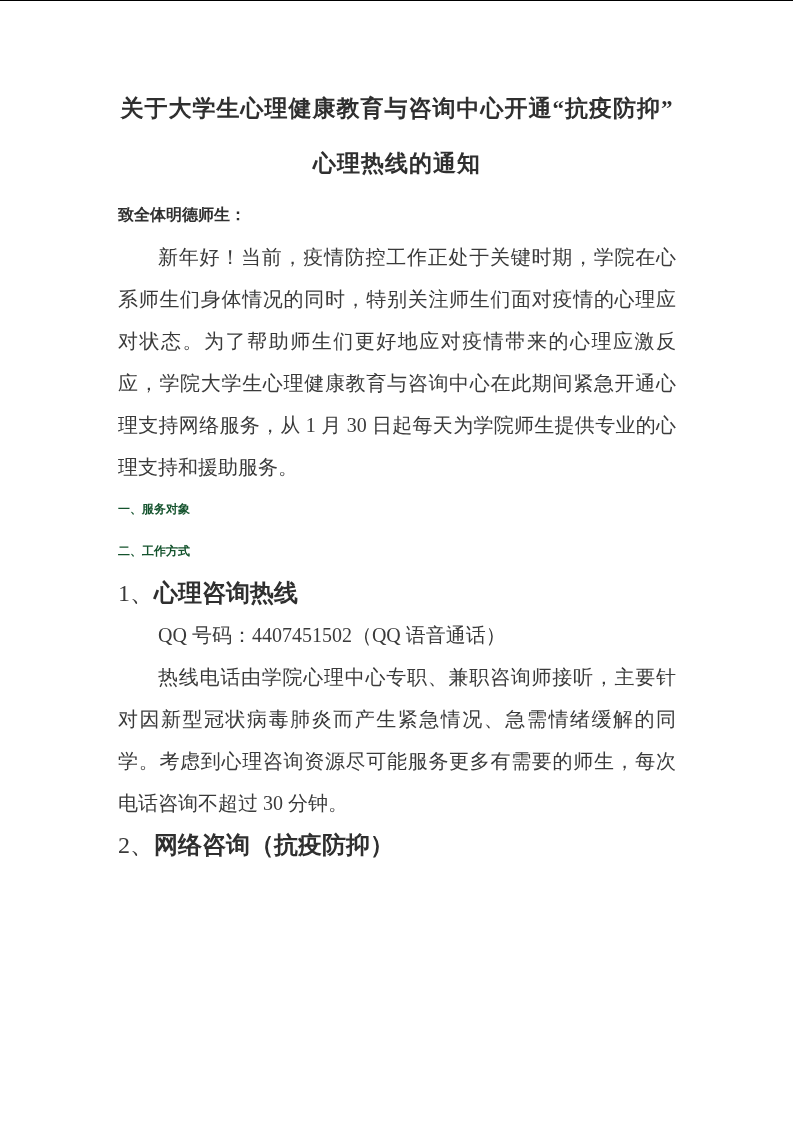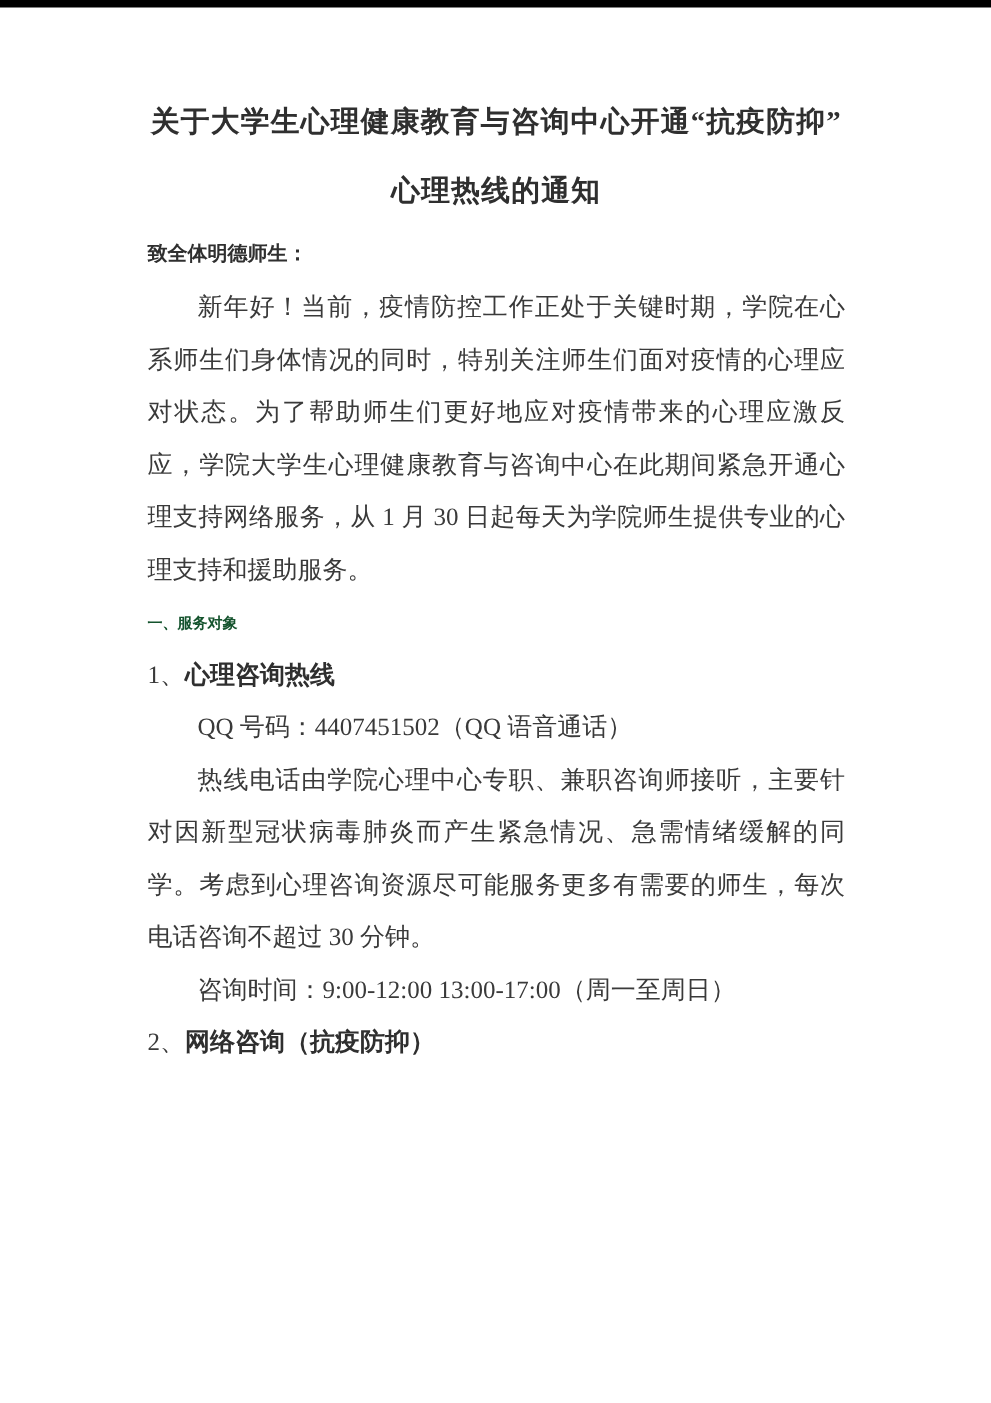--- a/index.html
+++ b/index.html
@@ -6,22 +6,22 @@
     margin: 0;
     padding: 0;
     background: #ffffff;
   }
   .page {
     position: relative;
     width: 793px;
     height: 1122px;
     box-sizing: border-box;
     background: #ffffff;
-    border-top: 6px solid #000000;
-    padding: 64px 117px 0 118px;
+    border-top: 1px solid #000000;
+    padding: 80px 117px 0 118px;
     color: #3a3a3a;
     font-family: "Liberation Serif", "DejaVu Serif", serif;
     overflow: hidden;
   }
   .title {
     margin: 0;
     padding: 0;
     font-size: 23px;
     font-weight: 700;
     line-height: 55px;
@@ -50,21 +50,21 @@
   .indent { text-indent: 2em; }
   .heading {
     margin: 0;
     font-size: 12px;
     font-weight: 700;
     line-height: 42px;
     color: #14532d;
   }
   .subheading {
     margin: 0;
-    font-size: 20px;
+    font-size: 24px;
     line-height: 42px;
   }
   .subheading .num { font-weight: 400; }
   .subheading .lbl { font-weight: 700; color: #2f2f2f; }
 </style>
 </head>
 <body>
 
 <div class="page">
 
@@ -73,28 +73,28 @@
     <span class="title-line">心理热线的通知</span>
   </h1>
 
   <p class="salutation">致全体明德师生：</p>
 
   <p class="para indent">新年好！当前，疫情防控工作正处于关键时期，学院在心系师生们身体情况的同时，特别关注师生们面对疫情的心理应对状态。为了帮助师生们更好地应对疫情带来的心理应激反应，学院大学生心理健康教育与咨询中心在此期间紧急开通心理支持网络服务，从 1 月 30 日起每天为学院师生提供专业的心理支持和援助服务。</p>
 
   <h2 class="heading">一、服务对象</h2>
 
 
+  <h2 class="heading">二、工作方式</h2>
 
   <p class="subheading">
     <span class="num">1、</span><span class="lbl">心理咨询热线</span>
   </p>
 
   <p class="para indent">QQ 号码：4407451502（QQ 语音通话）</p>
 
   <p class="para indent">热线电话由学院心理中心专职、兼职咨询师接听，主要针对因新型冠状病毒肺炎而产生紧急情况、急需情绪缓解的同学。考虑到心理咨询资源尽可能服务更多有需要的师生，每次电话咨询不超过 30 分钟。</p>
 
-  <p class="para indent">咨询时间：9:00-12:00 13:00-17:00（周一至周日）</p>
 
   <p class="subheading">
     <span class="num">2、</span><span class="lbl">网络咨询（抗疫防抑）</span>
   </p>
 
 </div>
 
 </body></html>

